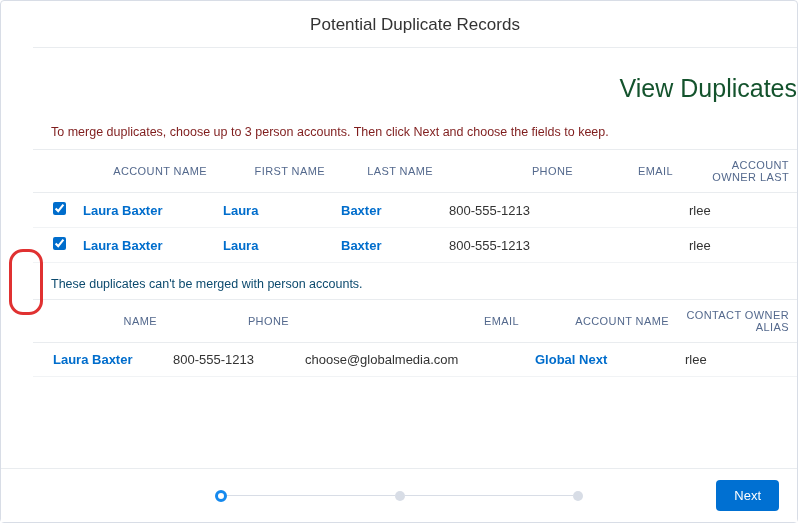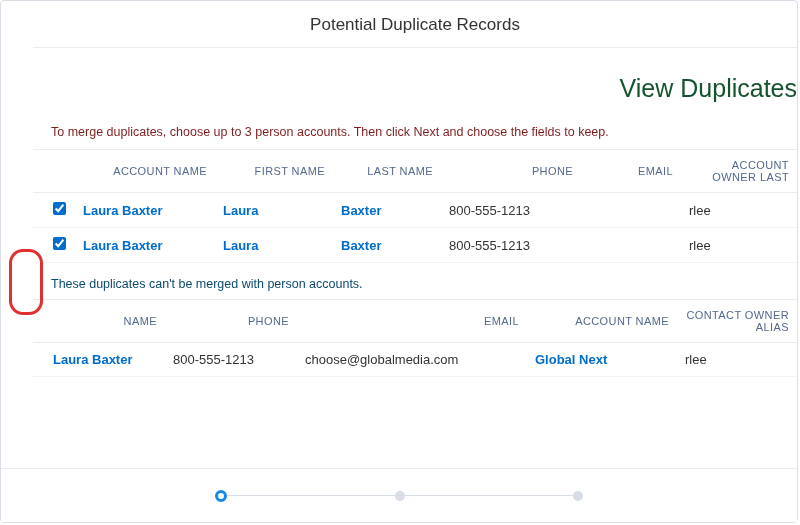--- a/index.html
+++ b/index.html
@@ -228,16 +228,17 @@
   </div>
 
   <div class="footer">
     <div class="stepper">
       <div class="step-dot active"></div>
       <div class="step-line"></div>
       <div class="step-dot"></div>
       <div class="step-line"></div>
       <div class="step-dot"></div>
     </div>
+    <button class="next-btn">Next</button>
   </div>
 
   <div class="highlight-ring"></div>
 </div>
 
 </body></html>

